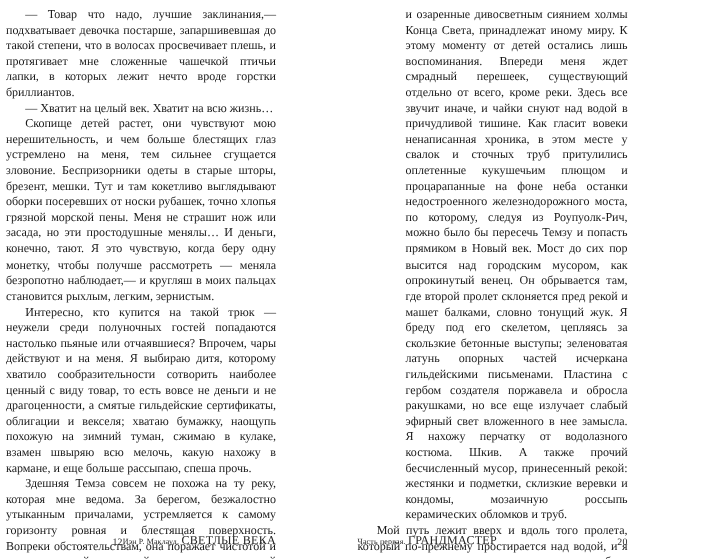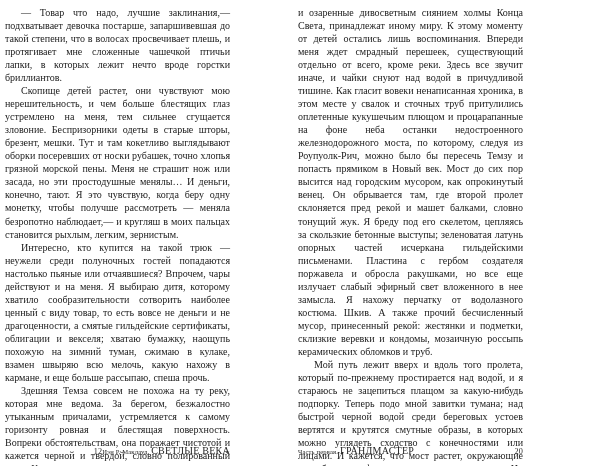--- a/index.html
+++ b/index.html
@@ -43,20 +43,21 @@
     -webkit-hyphens: none;
     hyphens: none;
   }
   .para {
     margin: 0;
     text-indent: 16px;
     text-align: justify;
   }
   .para.no-indent {
     text-indent: 0;
+    margin-left: 40px;
   }
   .para + .para {
     margin-top: 0;
   }
   .footer {
     position: absolute;
     bottom: 10px;
     left: 0;
     right: 0;
     height: 12px;
@@ -101,20 +102,21 @@
   }
 </style>
 </head>
 <body>
 
 <div class="spread">
 
   <div class="page page-left">
     <div class="text-block">
       <p class="para">— Товар что надо, лучшие заклинания,— подхватывает девочка постарше, запаршивевшая до такой степени, что в волосах просвечивает плешь, и протягивает мне сложенные чашечкой птичьи лапки, в которых лежит нечто вроде горстки бриллиантов.</p>
+      <p class="para">— Хватит на целый век. Хватит на всю жизнь…</p>
       <p class="para">Скопище детей растет, они чувствуют мою нерешительность, и чем больше блестящих глаз устремлено на меня, тем сильнее сгущается зловоние. Беспризорники одеты в старые шторы, брезент, мешки. Тут и там кокетливо выглядывают оборки посеревших от носки рубашек, точно хлопья грязной морской пены. Меня не страшит нож или засада, но эти простодушные менялы… И деньги, конечно, тают. Я это чувствую, когда беру одну монетку, чтобы получше рассмотреть — меняла безропотно наблюдает,— и кругляш в моих пальцах становится рыхлым, легким, зернистым.</p>
       <p class="para">Интересно, кто купится на такой трюк — неужели среди полуночных гостей попадаются настолько пьяные или отчаявшиеся? Впрочем, чары действуют и на меня. Я выбираю дитя, которому хватило сообразительности сотворить наиболее ценный с виду товар, то есть вовсе не деньги и не драгоценности, а смятые гильдейские сертификаты, облигации и векселя; хватаю бумажку, наощупь похожую на зимний туман, сжимаю в кулаке, взамен швыряю всю мелочь, какую нахожу в кармане, и еще больше рассыпаю, спеша прочь.</p>
       <p class="para">Здешняя Темза совсем не похожа на ту реку, которая мне ведома. За берегом, безжалостно утыканным причалами, устремляется к самому горизонту ровная и блестящая поверхность. Вопреки обстоятельствам, она поражает чистотой и кажется черной и твердой, словно полированный гагат. Крошечные паромы, не рискуя соперничать с течениями, болтаются где-то в оловянной вечерней дали. Они, как</p>
     </div>
     <div class="footer footer-left">
       <span class="folio">12</span>
       <span class="running-head"><span class="rh-small">Иэн Р. Маклауд.</span> <span class="rh-caps">СВЕТЛЫЕ ВЕКА</span></span>
     </div>
   </div>
 

